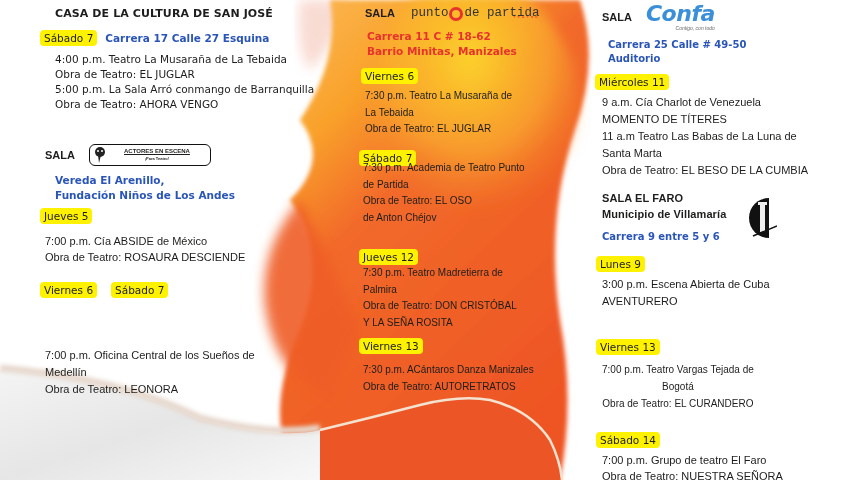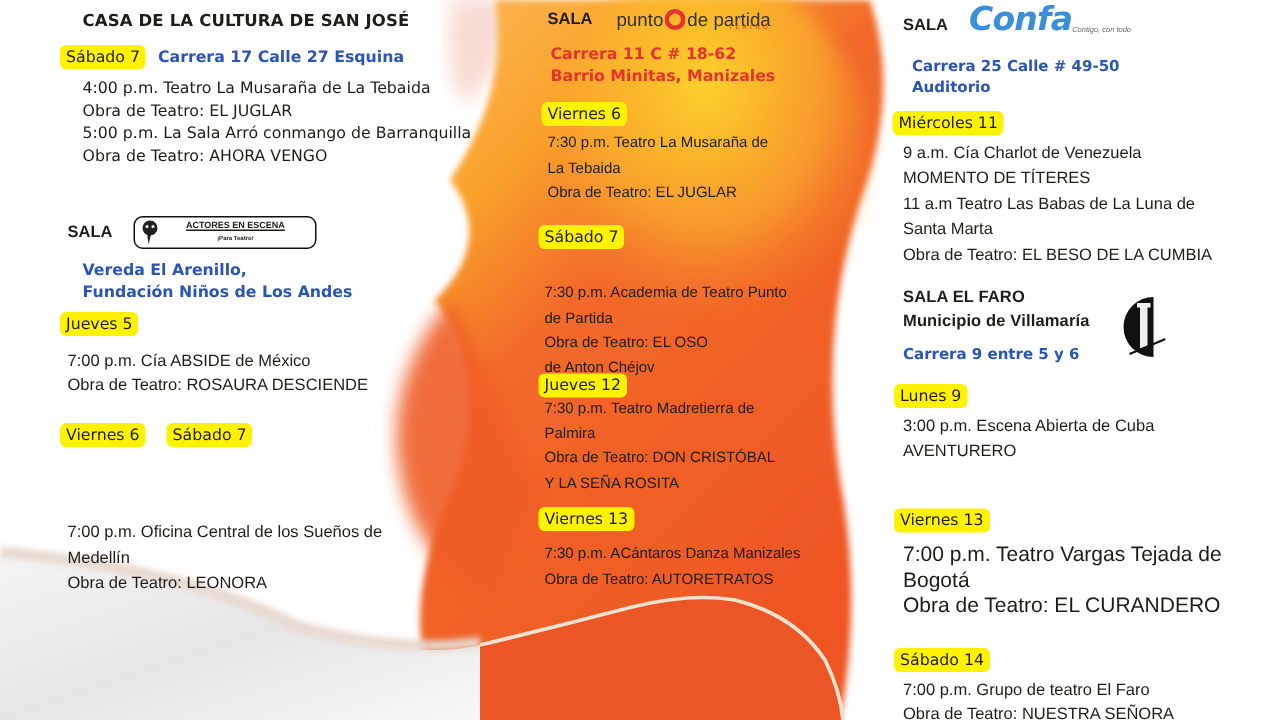--- a/index.html
+++ b/index.html
@@ -23,21 +23,21 @@
   .line { white-space: nowrap; }
   .mid .line { font-size: 10px; line-height: 16.5px; }
   .sala { font-weight: bold; font-size: 11px; }
   .logo-actores {
     display: inline-flex; align-items: center; gap: 4px;
     border: 1.5px solid #111; border-radius: 6px; padding: 1px 8px 1px 2px;
     height: 18px; vertical-align: middle;
   }
   .logo-actores .txt { font-size: 6px; font-weight: bold; text-align: center; line-height: 7px; }
   .logo-actores .txt .sub { font-size: 4px; }
-  .punto { font-family: Liberation Sans, sans-serif; font-size: 12.5px; color: #333; display: inline-flex; gap: 1px; }
+  .punto { font-family: Liberation Mono, monospace; font-size: 12.5px; color: #333; display: inline-flex; align-items: center; gap: 1px; }
   .punto .sub { font-size: 4px; color: #e8322d; letter-spacing: 2px; position: absolute; right: 0; bottom: -4px; }
   .confa { font-family: "DejaVu Sans", sans-serif; font-style: italic; font-weight: bold; font-size: 22px; color: #3a8fd8; letter-spacing: -0.5px; }
   .confa-sub { font-size: 5px; color: #666; font-style: italic; }
 </style>
 </head>
 <body>
 
 <svg class="bg" width="854" height="480" viewBox="0 0 854 480">
   <defs>
     <linearGradient id="flame" x1="0" y1="0" x2="0.6" y2="1">
@@ -151,21 +151,21 @@
   </div>
   <div style="position:absolute; left:35px; top:88px;">
     <div class="line">7:30 p.m. Teatro La Musaraña de</div>
     <div class="line">La Tebaida</div>
     <div class="line">Obra de Teatro: EL JUGLAR</div>
   </div>
 
   <div style="position:absolute; left:29px; top:150px;">
     <span class="badge">Sábado 7</span>
   </div>
-  <div style="position:absolute; left:33px; top:188px;">
+  <div style="position:absolute; left:33px; top:160px;">
     <div class="line">7:30 p.m. Academia de Teatro Punto</div>
     <div class="line">de Partida</div>
     <div class="line">Obra de Teatro: EL OSO</div>
     <div class="line">de Anton Chéjov</div>
   </div>
 
   <div style="position:absolute; left:29px; top:249px;">
     <span class="badge">Jueves 12</span>
   </div>
   <div style="position:absolute; left:33px; top:265px;">
@@ -180,21 +180,21 @@
   </div>
   <div style="position:absolute; left:33px; top:362px;">
     <div class="line">7:30 p.m. ACántaros Danza Manizales</div>
     <div class="line">Obra de Teatro: AUTORETRATOS</div>
   </div>
 </div>
 
 <div class="col" style="left:590px; top:0; width:264px;">
   <div style="position:absolute; left:12px; top:4px; display:flex; align-items:flex-start; gap:14px;">
     <span class="sala" style="margin-top:6px;">SALA</span>
-    <span style="display:flex; flex-direction:row; align-items:flex-end; line-height:20px;">
+    <span style="display:flex; flex-direction:column; align-items:flex-end; line-height:20px;">
       <span class="confa">Confa</span>
       <span class="confa-sub" style="line-height:8px;">Contigo, con todo</span>
     </span>
   </div>
   <div style="position:absolute; left:18px; top:38px;">
     <div class="addr-blue" style="font-size:10px; line-height:14px;">Carrera 25 Calle # 49-50</div>
     <div class="addr-blue" style="font-size:10px; line-height:14px;">Auditorio</div>
   </div>
   <div style="position:absolute; left:5px; top:74px;">
     <span class="badge">Miércoles 11</span>
@@ -223,21 +223,21 @@
     <span class="badge">Lunes 9</span>
   </div>
   <div style="position:absolute; left:12px; top:276px; font-size:11px; line-height:16.5px;">
     <div class="line">3:00 p.m. Escena Abierta de Cuba</div>
     <div class="line">AVENTURERO</div>
   </div>
 
   <div style="position:absolute; left:6px; top:339px;">
     <span class="badge">Viernes 13</span>
   </div>
-  <div style="position:absolute; left:12px; top:361px; font-size:14px; line-height:17px;">
+  <div style="position:absolute; left:12px; top:361px; font-size:10px; line-height:17px;text-align:center;">
     <div class="line">7:00 p.m. Teatro Vargas Tejada de</div>
     <div class="line">Bogotá</div>
     <div class="line">Obra de Teatro: EL CURANDERO</div>
   </div>
 
   <div style="position:absolute; left:6px; top:432px;">
     <span class="badge">Sábado 14</span>
   </div>
   <div style="position:absolute; left:12px; top:452px; font-size:11px; line-height:16px;">
     <div class="line">7:00 p.m. Grupo de teatro El Faro</div>

